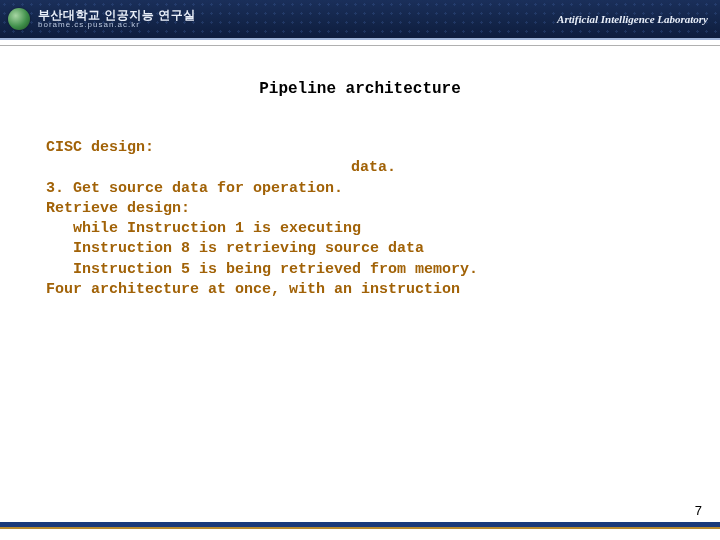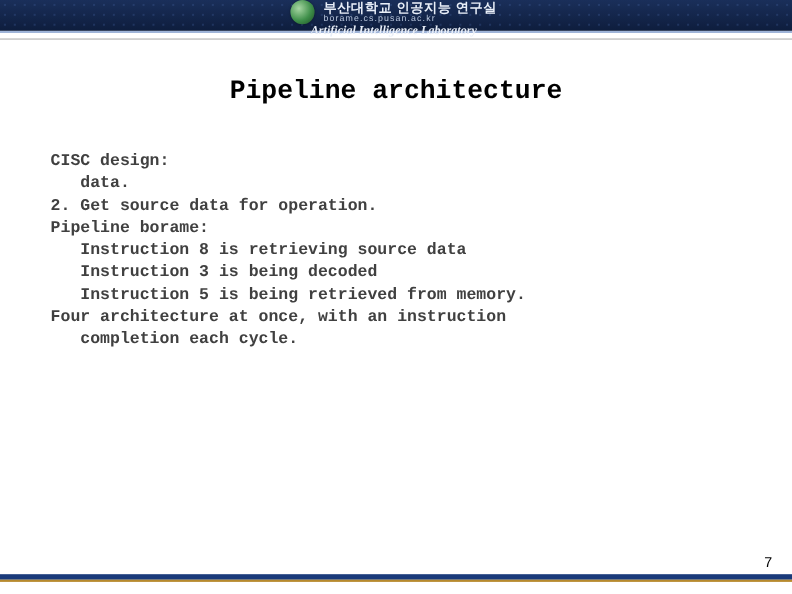--- a/index.html
+++ b/index.html
@@ -6,28 +6,27 @@
   body {
     width: 720px;
     height: 540px;
     background: #ffffff;
     font-family: Arial, Helvetica, sans-serif;
     position: relative;
     overflow: hidden;
   }
   .header {
     width: 100%;
-    height: 28px;
+    height: 38px;
     background: linear-gradient(to bottom, #1a2f5a 0%, #0e1d3d 100%);
     display: flex;
     align-items: center;
     justify-content: space-between;
     padding: 0 12px 0 8px;
     position: relative;
-    flex-direction: column;
   }
   .header::before {
     content: "";
     position: absolute;
     top: 0; left: 0; right: 0; bottom: 0;
     background-image: radial-gradient(circle, rgba(60,90,150,0.35) 1px, transparent 1.2px);
     background-size: 9px 9px;
     pointer-events: none;
   }
   .header-left {
@@ -77,35 +76,35 @@
     height: 6px;
     width: 100%;
     background: #ffffff;
     border-bottom: 1px solid #b0b0b0;
   }
 
   .slide-title {
     text-align: center;
     font-family: "Courier New", Courier, monospace;
     font-weight: bold;
-    font-size: 24px;
+    font-size: 16px;
     color: #000;
     margin-top: 34px;
   }
 
   .content {
     font-family: "Courier New", Courier, monospace;
     font-weight: bold;
     font-size: 15px;
-    color: #404040;
+    color: #a16207;
     line-height: 1.35;
     padding: 40px 46px 0 46px;
   }
   .numline { padding-left: 0; }
-  .num-cont { padding-left: 27px; }
+  .num-cont { padding-left: 27px; text-align: center; }
   .indent { padding-left: 27px; }
 
   .footer {
     position: absolute;
     bottom: 0; left: 0; right: 0;
     height: 18px;
   }
   .footer-bar1 {
     height: 5px;
     background: #1a3a7a;
@@ -137,27 +136,26 @@
   <div class="header-right">Artificial Intelligence Laboratory</div>
 </div>
 <div class="header-divider"></div>
 <div class="header-gap"></div>
 
 <div class="slide-title">Pipeline architecture</div>
 
 <div class="content">
   <div class="numline">CISC design:</div>
   <div class="num-cont">data.</div>
-  <div class="numline">2. Get source data for operation.</div>
-  <div class="numline">Pipeline borame:</div>
+  <div class="numline">3. Get source data for operation.</div>
+  <div class="numline">Retrieve design:</div>
+  <div class="indent">while Instruction 1 is executing</div>
   <div class="indent">Instruction 8 is retrieving source data</div>
-  <div class="indent">Instruction 3 is being decoded</div>
   <div class="indent">Instruction 5 is being retrieved from memory.</div>
   <div class="numline">Four architecture at once, with an instruction</div>
-  <div class="num-cont">completion each cycle.</div>
 </div>
 
 <div class="page-num">7</div>
 
 <div class="footer">
   <div class="footer-bar1"></div>
   <div class="footer-bar2"></div>
 </div>
 
 </body></html>

